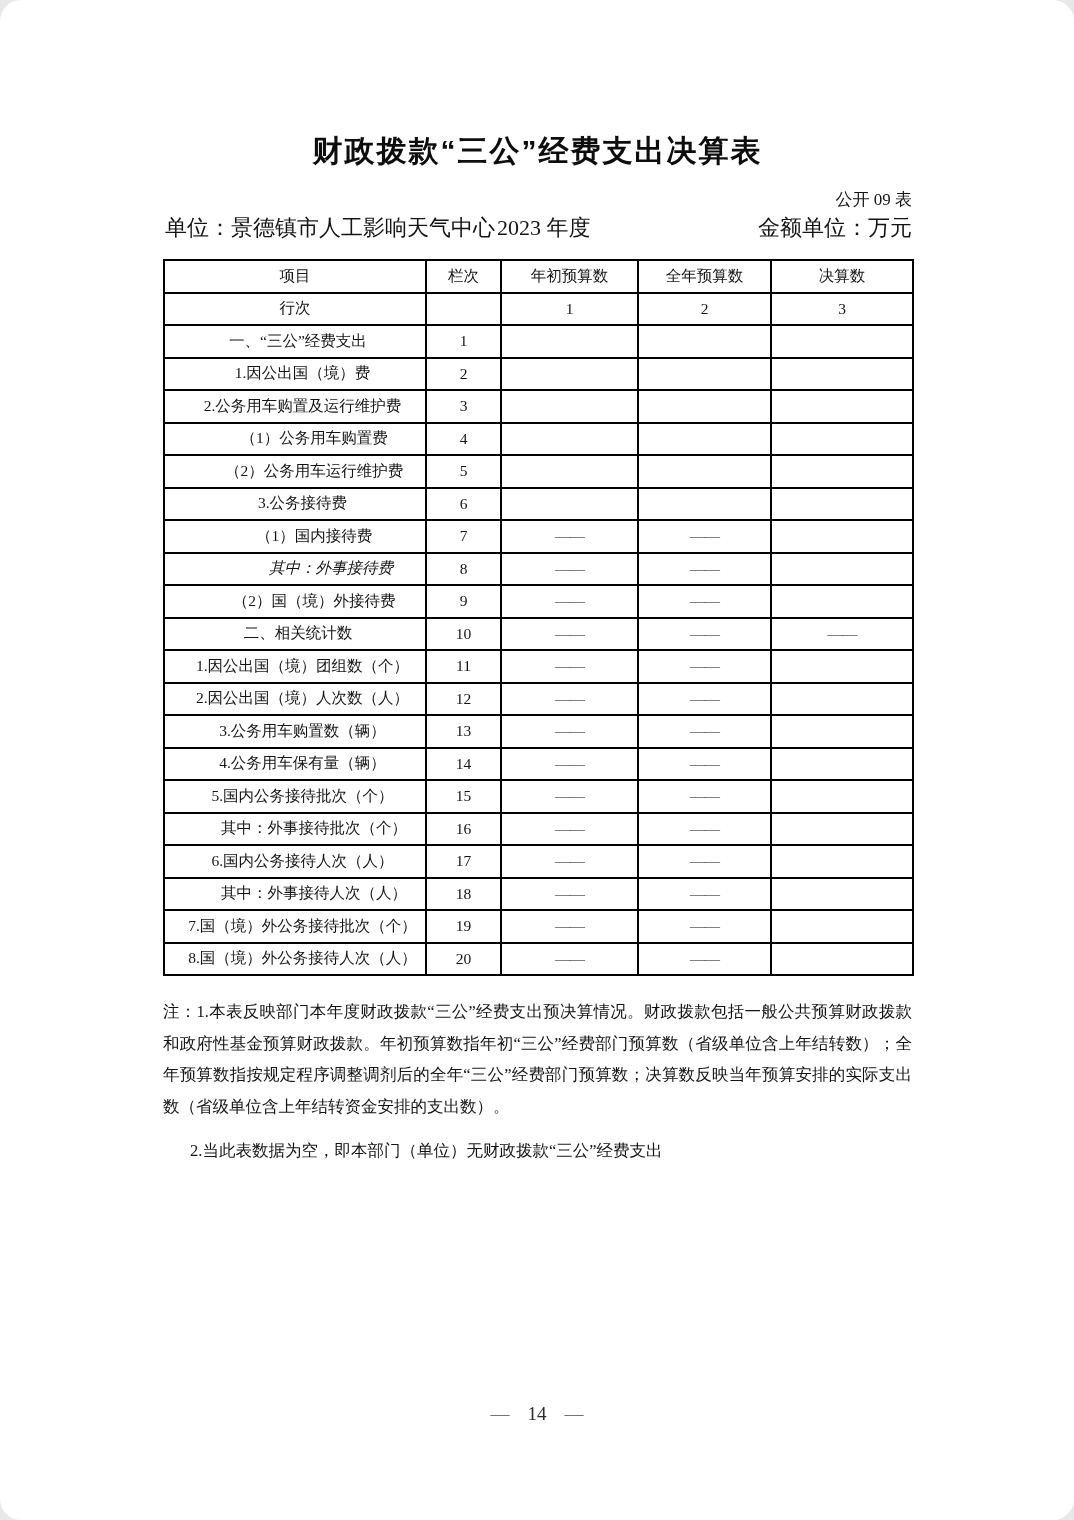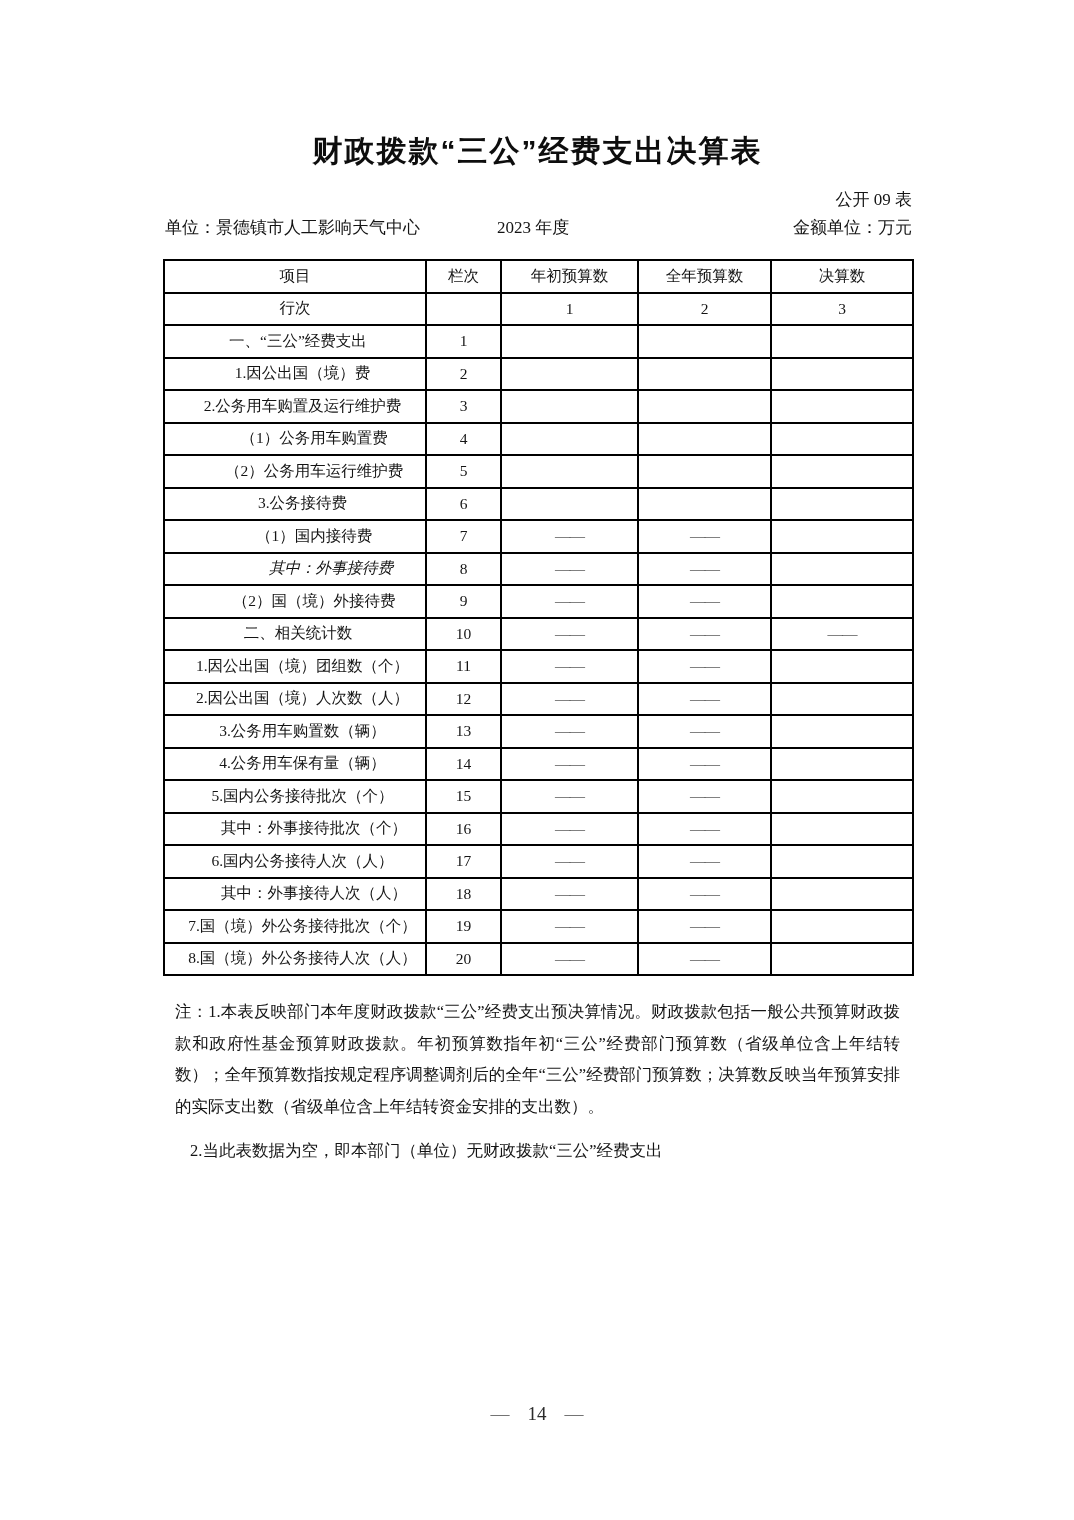--- a/index.html
+++ b/index.html
@@ -6,20 +6,21 @@
   body { background: #e8e8e8; }
   .page {
     position: relative;
     width: 1074px;
     height: 1520px;
     margin: 0 auto;
     background: #ffffff;
     font-family: "Liberation Serif", serif;
     color: #141414;
     overflow: hidden;
+    border-radius: 21px;
   }
   .content {
     width: 749px;
     margin-left: 163px;
   }
   .doc-title {
     margin: 0;
     padding-top: 130px;
     text-align: center;
     font-family: "Liberation Sans", "DejaVu Sans", sans-serif;
@@ -32,21 +33,21 @@
   .form-code {
     margin-top: 16px;
     text-align: right;
     font-size: 17px;
     line-height: 23px;
   }
   .info-line {
     position: relative;
     margin-top: 3px;
     height: 27px;
-    font-size: 17px;
+    font-size: 22px;
     line-height: 27px;
   }
   .info-unit   { position: absolute; left: 2px; top: 0; }
   .info-year   { position: absolute; left: 334px; top: 0; }
   .info-amount { position: absolute; right: 0; top: 0; }
 
   table.main {
     margin-top: 18px;
     border-collapse: collapse;
     table-layout: fixed;
@@ -75,21 +76,21 @@
   td.label.ind2 { padding-left: 38px; }
   td.label.ind3 { padding-left: 72px; font-style: italic; }
   td.dash { color: #555; letter-spacing: -1px; }
 
   .notes {
     margin-top: 20px;
     font-size: 16.5px;
     line-height: 31.5px;
     text-align: justify;
   }
-  .note-1 { margin: 12px; }
+  .note-1 { margin: 0; }
   .note-2 { margin: 13px 0 0 0; padding-left: 27px; }
 
   .page-footer {
     position: absolute;
     top: 1403px;
     left: 0;
     width: 1074px;
     display: flex;
     justify-content: center;
     align-items: center;

